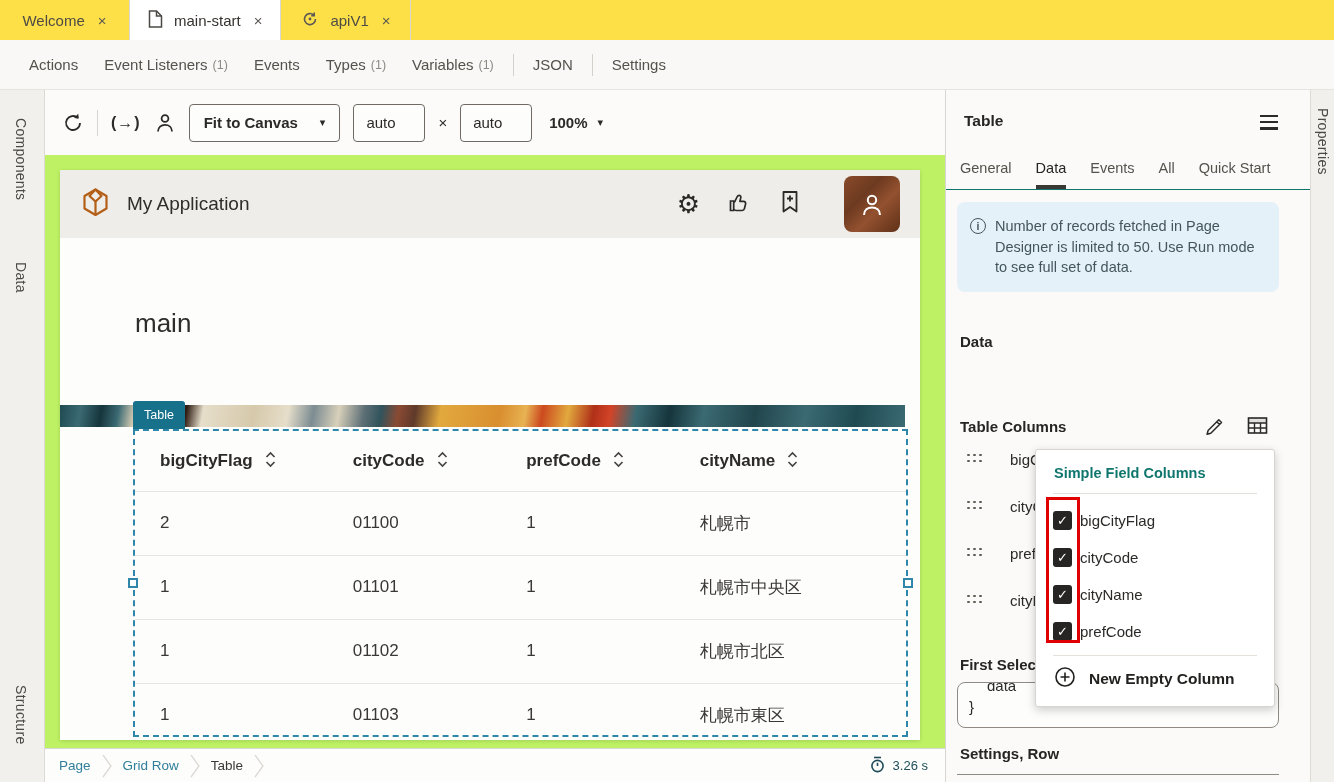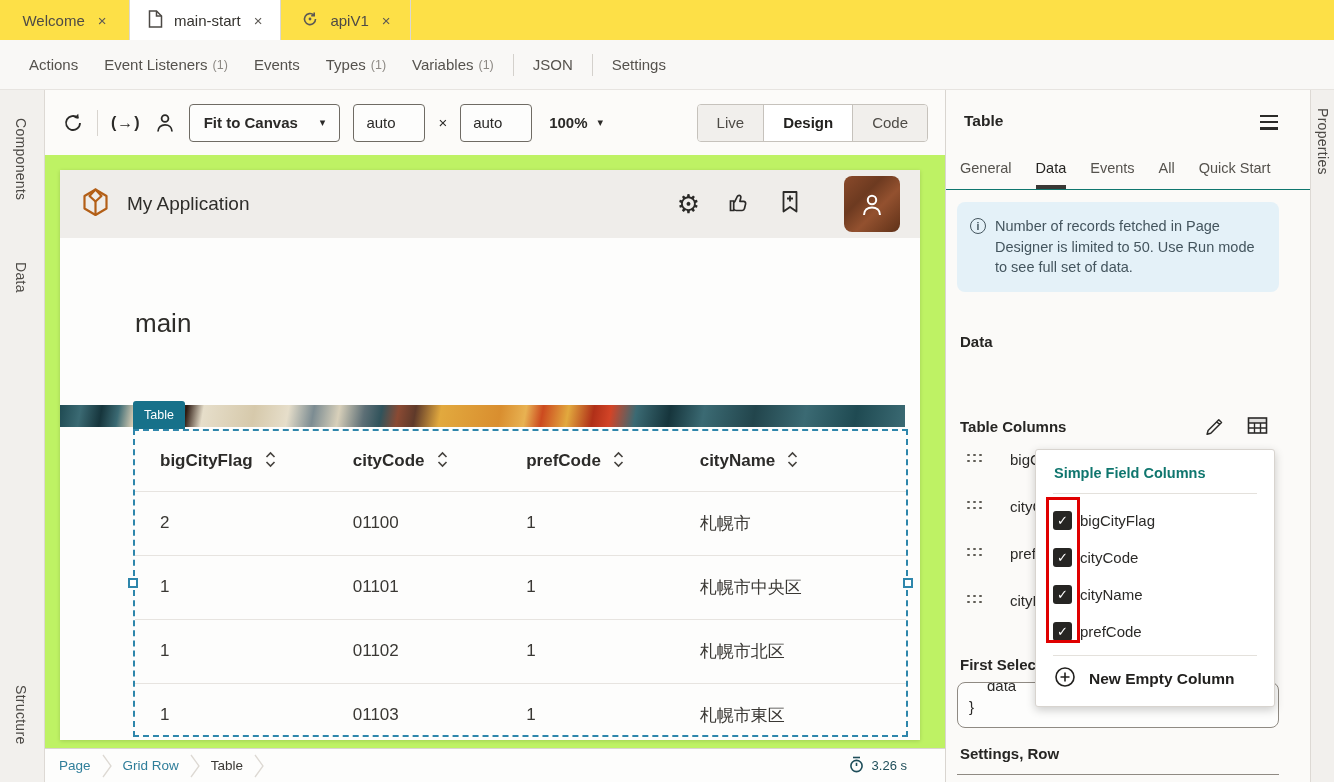--- a/index.html
+++ b/index.html
@@ -73,21 +73,21 @@
   .dtable td{height:64px;border-bottom:1px solid #e7e4e0;padding-left:25px}
   .sort-ic{margin-left:12px;vertical-align:-2px}
 
   
   .statusbar{position:absolute;top:748px;left:45px;width:900px;height:34px;background:#fdfdfc;
              border-top:1px solid #d9d5d0;display:flex;align-items:center;padding:0 14px}
   .crumb{font-size:13.5px}
   .crumb.link{color:#2f7e9a}
   .crumb.current{color:#3b3935}
   .crumb-sep{margin:0 9px;display:flex}
-  .timer{margin-left:auto;display:flex;align-items:center;gap:7px;color:#1f4e5a;font-size:13px;margin-right:24px}
+  .timer{margin-left:auto;display:flex;align-items:center;gap:7px;color:#1f4e5a;font-size:13px;margin-right:3px}
 
   
   .props{position:absolute;top:90px;left:945px;width:365px;height:692px;background:#fbfaf8;border-left:1px solid #d9d5d0}
   .pp-title{position:absolute;left:18px;top:22px;font-size:15.5px;font-weight:700;color:#262523}
   .menu-ic{position:absolute;right:32px;top:25px;display:flex;flex-direction:column;gap:4px}
   .menu-ic i{display:block;width:18px;height:2.2px;background:#2b2a28}
   .pp-tabs{position:absolute;left:0;right:0;top:56px;height:44px;display:flex;align-items:center;gap:24px;
            padding-left:14px;border-bottom:1px solid #0f766e}
   .pp-tab{position:relative;height:100%;display:flex;align-items:center;font-size:14.5px;color:#55524d;white-space:nowrap}
   .pp-tab.active{color:#262523}
@@ -215,31 +215,20 @@
       <span class="caret">▾</span>
     </div>
     <input class="size-input" value="auto" style="">
     <span class="times">×</span>
     <input class="size-input" value="auto" style="">
     <div class="zoom-btn">
       <span>100%</span>
       <span class="caret">▾</span>
     </div>
     <div class="spacer"></div>
-    <div class="segmented">
-      <div class="seg">
-          <span>Live</span>
-        </div>
-      <div class="seg active">
-          <span>Design</span>
-        </div>
-      <div class="seg">
-          <span>Code</span>
-        </div>
-    </div>
   </div>
 
   <div class="canvas-area">
     <div class="canvas">
       <div class="app-header">
         <span>
           <svg width="31" height="31" viewBox="0 0 31 31">
               <path d="M15.5 2.5l11 6.5v12.5l-11 6.5-11-6.5V9z" fill="none" stroke="#b35f17" stroke-width="2.2" stroke-linejoin="round"></path>
               <path d="M15.5 2.5L9.5 9l6 5.5 6-5.5z" fill="none" stroke="#b35f17" stroke-width="2.2" stroke-linejoin="round"></path>
               <path d="M15.5 14.5V28" fill="none" stroke="#b35f17" stroke-width="2.2"></path>

